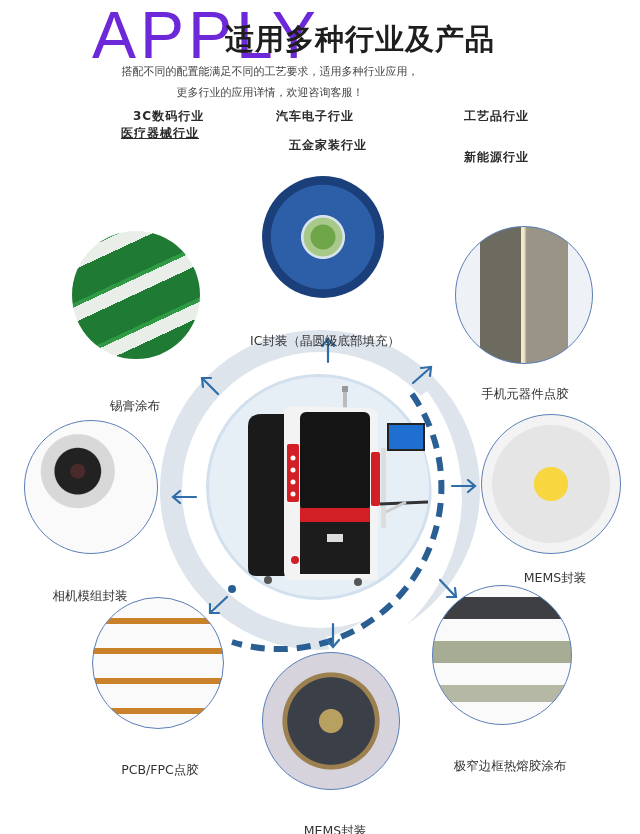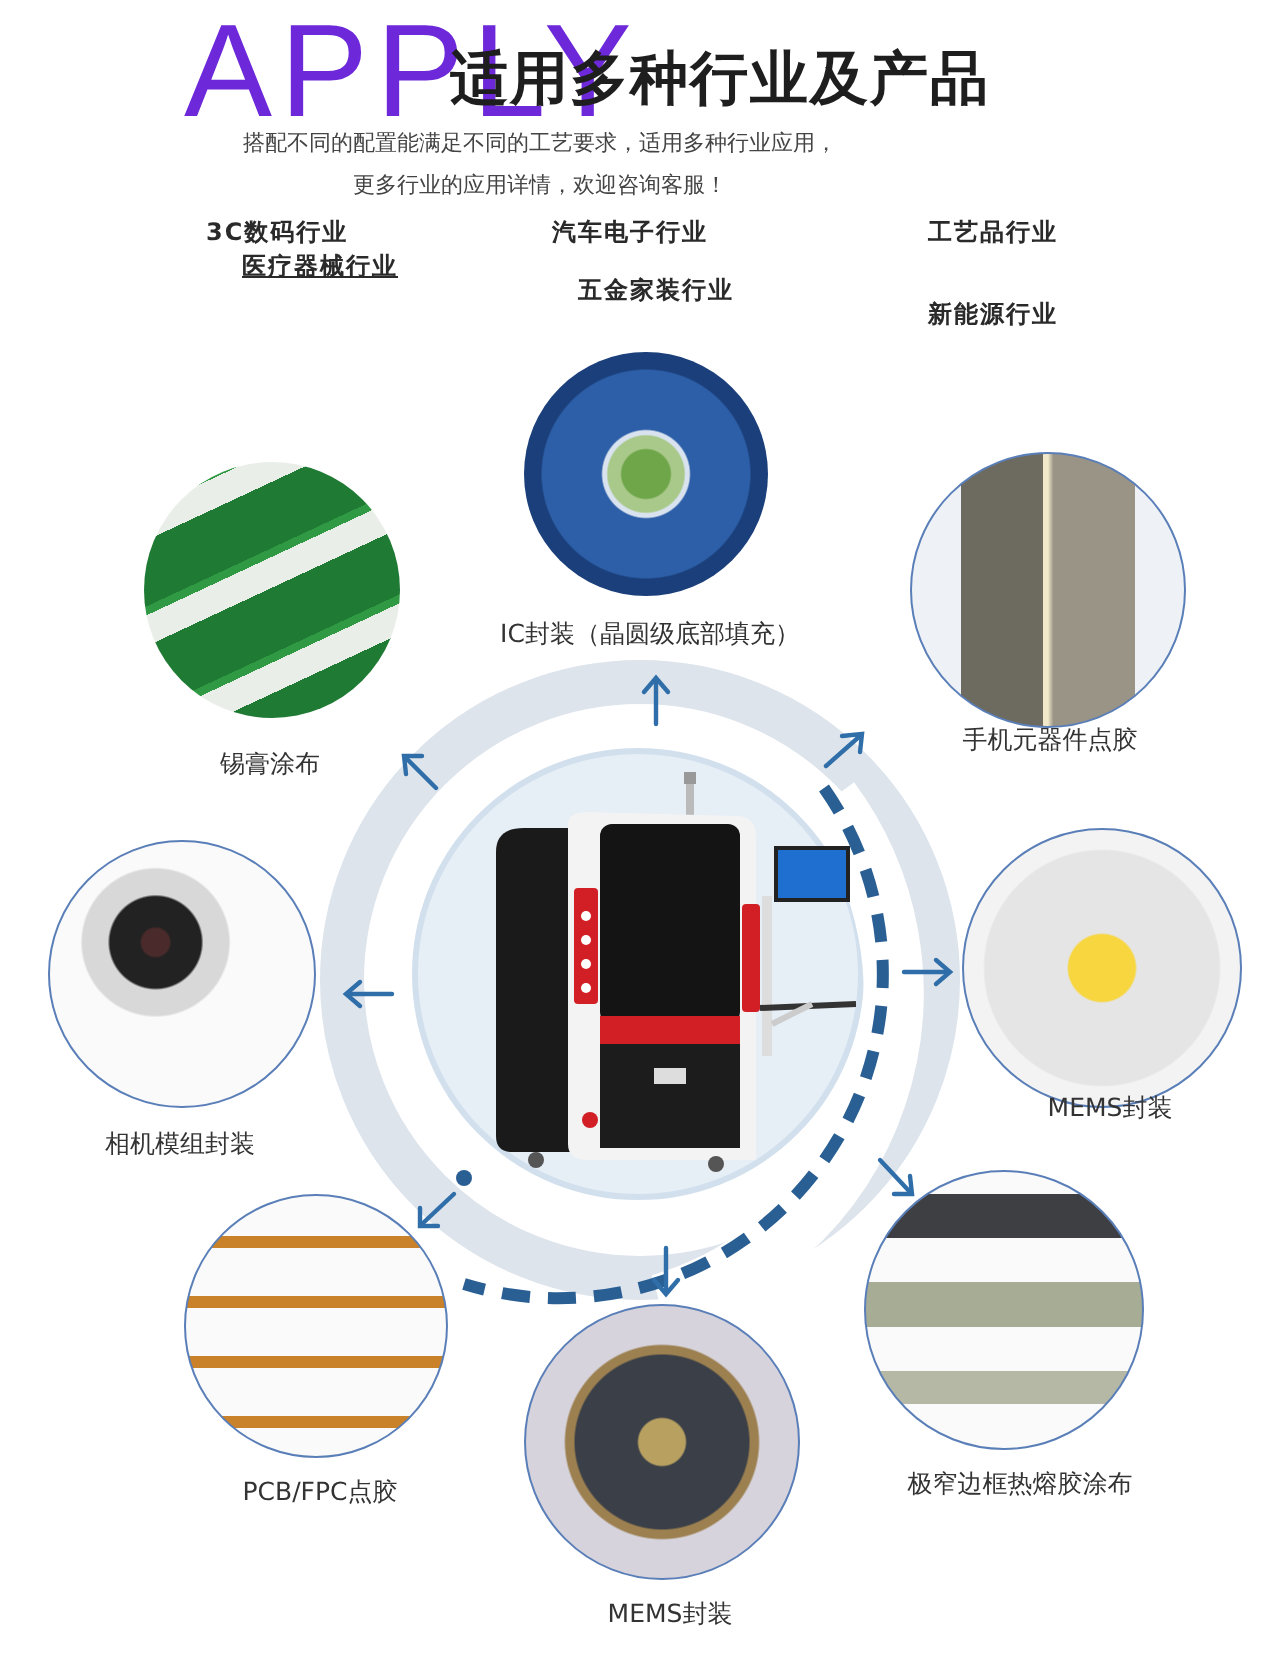--- a/index.html
+++ b/index.html
@@ -36,34 +36,34 @@
     border-radius: 50%; background: #e6eef6; border: 3px solid #d2e0ee;
   }
 
   .svg-layer { position: absolute; left: 0; top: 0; }
 
   .app-circle {
     position: absolute; border-radius: 50%; overflow: hidden;
     border: 1px solid #5a7fb8;
   }
   .app-label {
-    position: absolute; font-size: 12.5px; color: #333; white-space: nowrap; text-align: center;
+    position: absolute; font-size: 12.5px; color: #333; white-space: nowrap; text-align: center; margin-top: 24px;
   }
 
   .machine { position: absolute; left: 238px; top: 386px; width: 190px; height: 200px; }
 </style>
 </head>
 <body>
 
 <div class="watermark">APPLY</div>
 <div class="title">适用多种行业及产品</div>
 <div class="subtitle sub1">搭配不同的配置能满足不同的工艺要求，适用多种行业应用，</div>
 <div class="subtitle sub2">更多行业的应用详情，欢迎咨询客服！</div>
 
-<div class="industry" style="left:103px;top:108px;">3C数码行业</div>
+<div class="industry" style="left:133px;top:108px;">3C数码行业</div>
 <div class="industry" style="left:276px;top:108px;">汽车电子行业</div>
 <div class="industry" style="left:464px;top:108px;text-align:center;">工艺品行业</div>
 <div class="industry" style="left:121px;top:125px;text-decoration:underline;">医疗器械行业</div>
 <div class="industry" style="left:289px;top:137px;">五金家装行业</div>
 <div class="industry" style="left:464px;top:137px;margin-top:12px;">新能源行业</div>
 
 <div class="ring-outer"></div>
 <div class="ring-inner"></div>
 
 <svg class="svg-layer" width="640" height="834">

